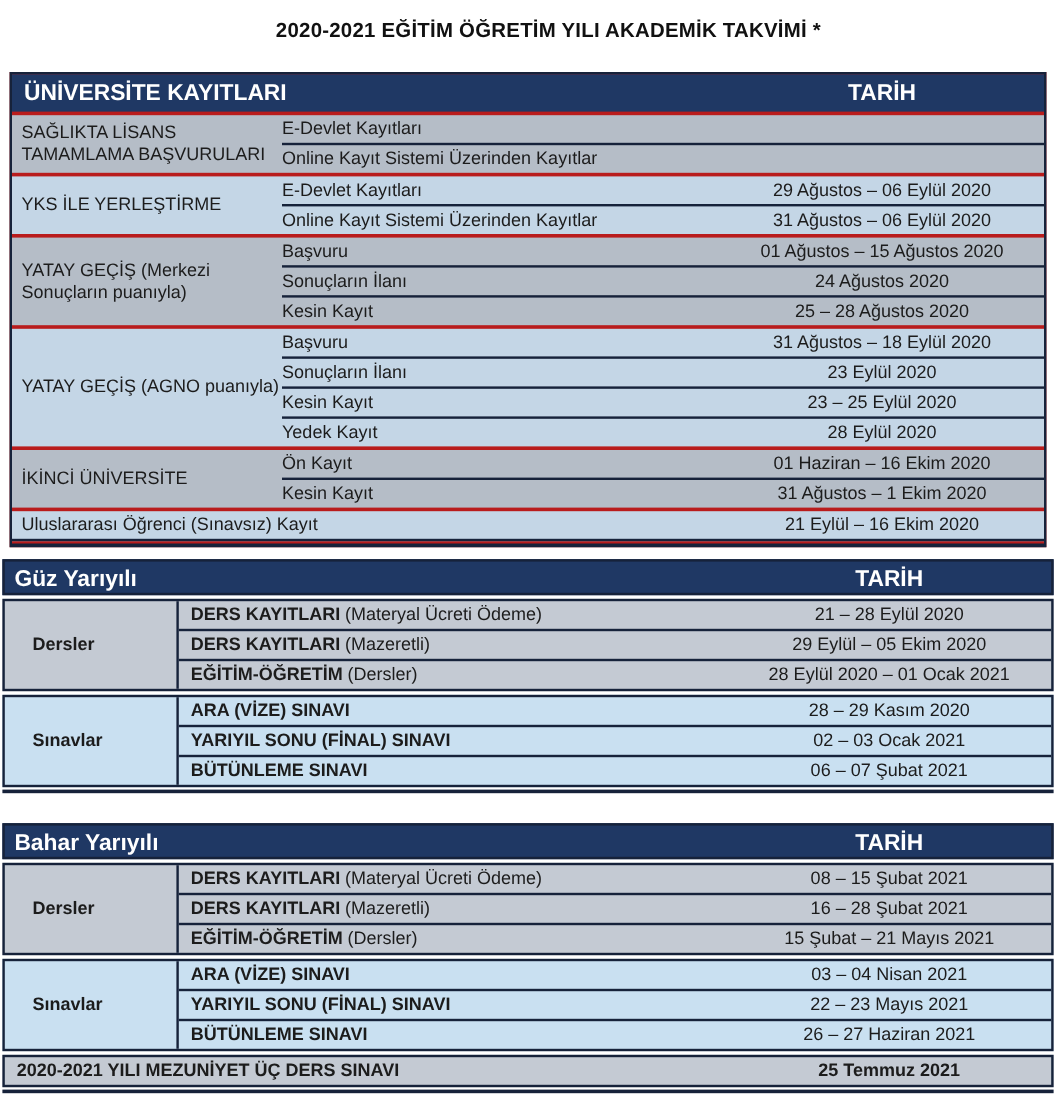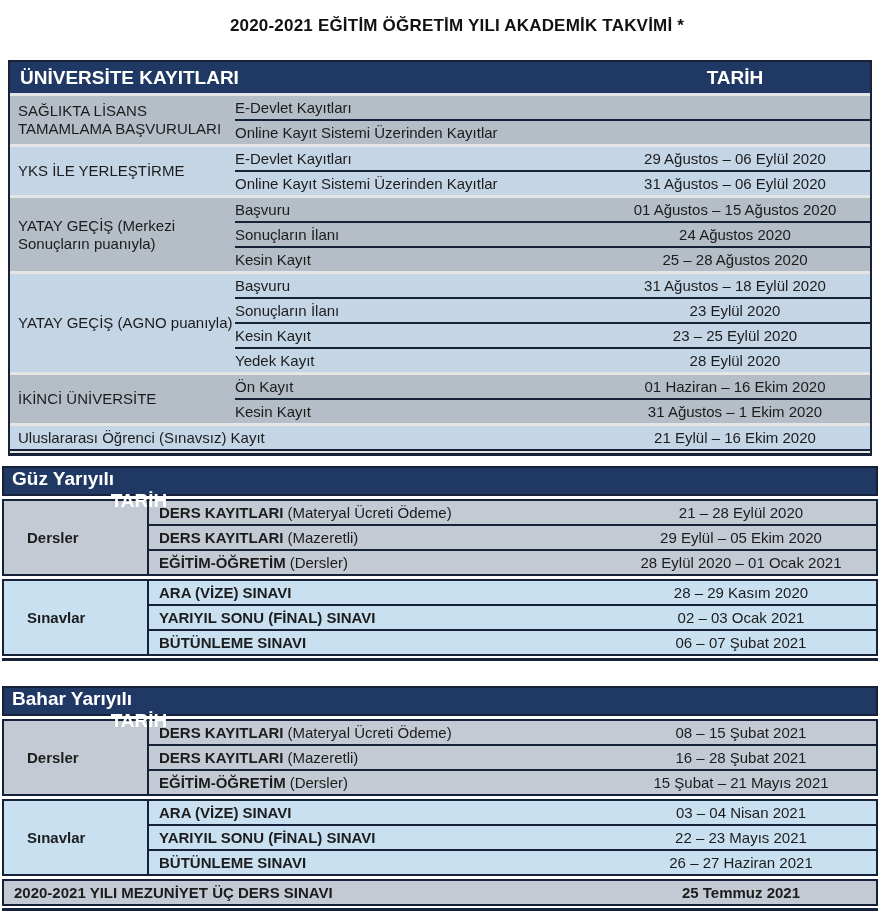--- a/index.html
+++ b/index.html
@@ -8,21 +8,21 @@
     font-family:"Liberation Sans",sans-serif;color:#1c1c1c;
     -webkit-font-smoothing:antialiased;
   }
   .title{
     padding:16px 0 24px 0;text-align:center;font-weight:bold;font-size:17px;
     color:#111111;letter-spacing:0.2px;margin-left:34px;
   }
   
   .t1{
     margin:0 8px;border:2px solid #16223a;border-bottom-width:3px;
-    padding-bottom:2px;background:#e5e5e5;
+    padding-bottom:2px;background:#b91c1c;
   }
   .t1-head{
     height:31px;background:#1f3864;display:flex;align-items:center;
     color:#ffffff;font-weight:bold;font-size:19px;
   }
   .t1-head .h-title{flex:1;padding-left:10px;}
   .h-date{width:270px;text-align:center;}
   .grp{display:flex;margin-top:3px;}
   .gray1{background:#b5bdc7;}
   .blue1{background:#c4d6e6;}
@@ -41,21 +41,21 @@
     display:flex;align-items:center;height:23px;margin-top:3px;
     border-bottom:2px solid #16223a;
   }
   .t1-foot .foot-label{flex:1;padding-left:8px;font-size:15px;}
   
   .t23{margin:0 2px;}
   .t2{margin-top:10px;}
   .t3{margin-top:25px;}
   .t23-head{
     height:26px;background:#1f3864;border:2px solid #16223a;display:flex;
-    align-items:flex-start;color:#ffffff;font-weight:bold;font-size:19px;flex-direction:column;
+    align-items:flex-end;color:#ffffff;font-weight:bold;font-size:19px;
   }
   .t23-head .h-title{flex:1;padding-left:8px;}
   .box{display:flex;border:2px solid #16223a;margin-top:3px;}
   .box-label{
     width:120px;padding-left:23px;border-right:2px solid #16223a;
     display:flex;align-items:center;font-weight:bold;font-size:15px;
   }
   .box .desc{padding-left:10px;}
   .bold-part{font-weight:bold;}
   .rest-part{margin-left:4px;}

